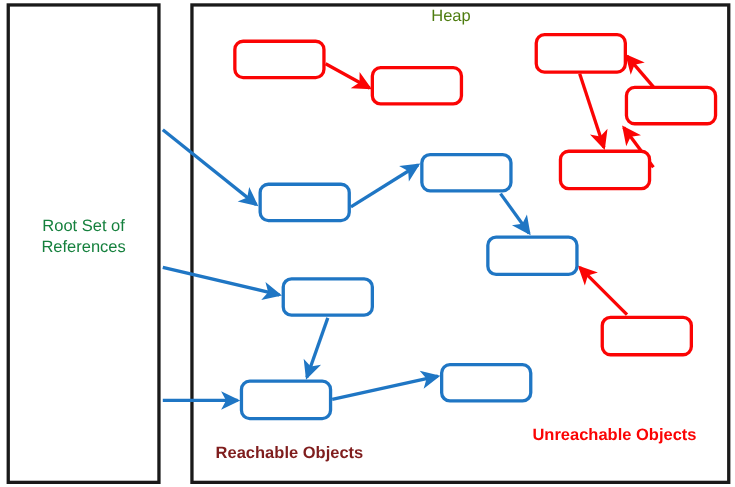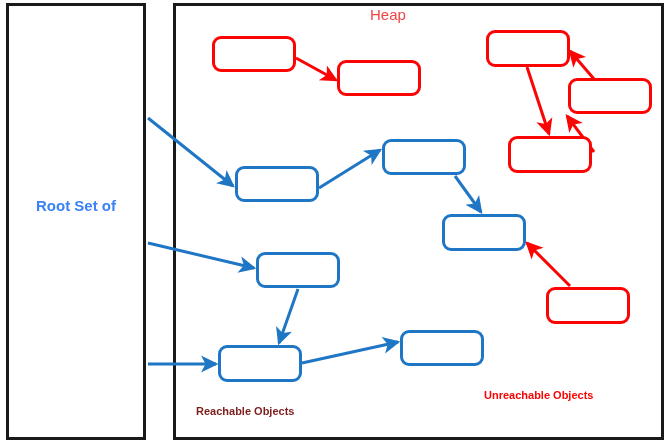--- a/index.html
+++ b/index.html
@@ -6,46 +6,47 @@
   body{width:668px;height:443px;overflow:hidden;
        font-family:"Liberation Sans", sans-serif;}
   #stage{position:relative;width:668px;height:443px;background:#fff;}
 
   .frame{position:absolute;border:3px solid #1a1a1a;background:#fff;box-sizing:border-box;}
 
   #root-frame{left:6px;top:3px;width:140px;height:437px;}
   #heap-frame{left:173px;top:3px;width:491px;height:437px;}
 
   .root-label{position:absolute;left:6px;top:196px;width:140px;
-     text-align:center;font-size:15px;font-weight:bold;color:#3b82f6;line-height:19px;}
+     text-align:center;font-size:15px;font-weight:normal;color:#15803d;line-height:19px;}
 
-  .heap-title{position:absolute;left:370px;top:6px;width:80px;text-align:left;
-     font-size:15px;color:#ef4444;}
+  .heap-title{position:absolute;left:370px;top:6px;width:80px;text-align:center;
+     font-size:15px;color:#4d7c0f;}
 
   .obj{position:absolute;box-sizing:border-box;background:#fff;border-radius:9px;}
   .obj.blue{border:3px solid #1f76c4;}
   .obj.red{border:3px solid #fb0404;}
 
-  .legend{position:absolute;font-size:11px;font-weight:bold;line-height:19px;}
+  .legend{position:absolute;font-size:15px;font-weight:bold;line-height:19px;}
   #legend-reachable{left:196px;top:402px;color:#7f1d1d;}
   #legend-unreachable{left:484px;top:386px;color:#fb0404;text-align:left;}
 
   svg.arrows{position:absolute;left:0;top:0;width:668px;height:443px;
      pointer-events:none;overflow:visible;}
 </style>
 </head>
 <body>
 
 <div id="stage">
 
   <div class="frame" id="root-frame"></div>
   <div class="frame" id="heap-frame"></div>
 
   <div class="root-label">
     <div>Root Set of</div>
+    <div>References</div>
   </div>
 
   <div class="heap-title">Heap</div>
 
   <svg class="arrows" id="arrow-layer" viewBox="0 0 668 443">
     <defs>
       <marker id="ah-blue" markerWidth="7" markerHeight="7" refX="5.4" refY="3.2" orient="auto" markerUnits="strokeWidth">
         <path d="M0.4,0.4 L6.2,3.2 L0.4,6.0 L1.9,3.2 Z" fill="#1f76c4"></path>
       </marker>
       <marker id="ah-red" markerWidth="7" markerHeight="7" refX="5.4" refY="3.2" orient="auto" markerUnits="strokeWidth">

